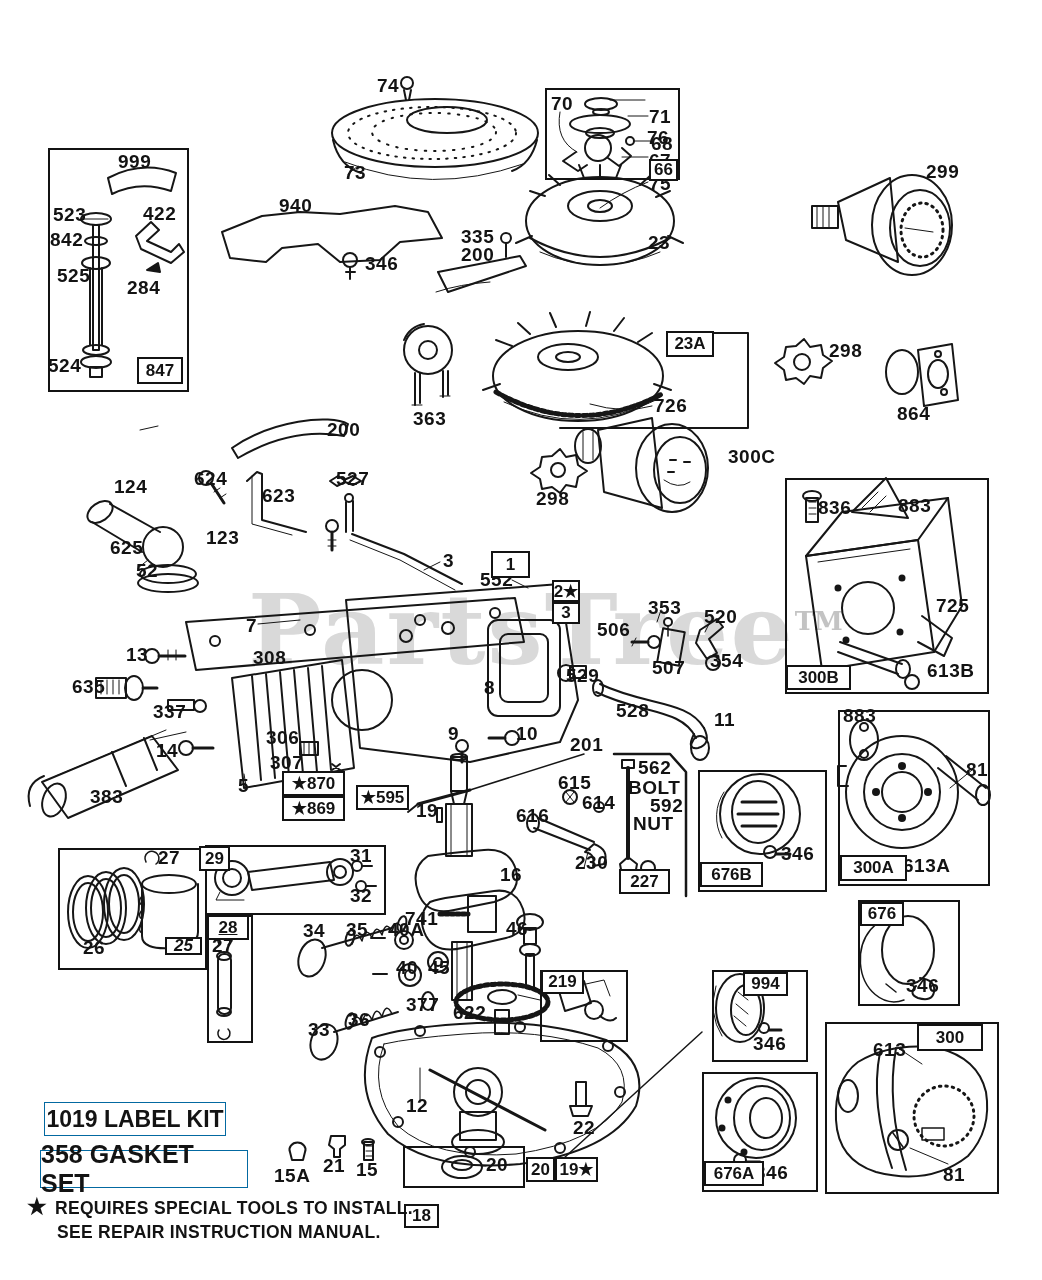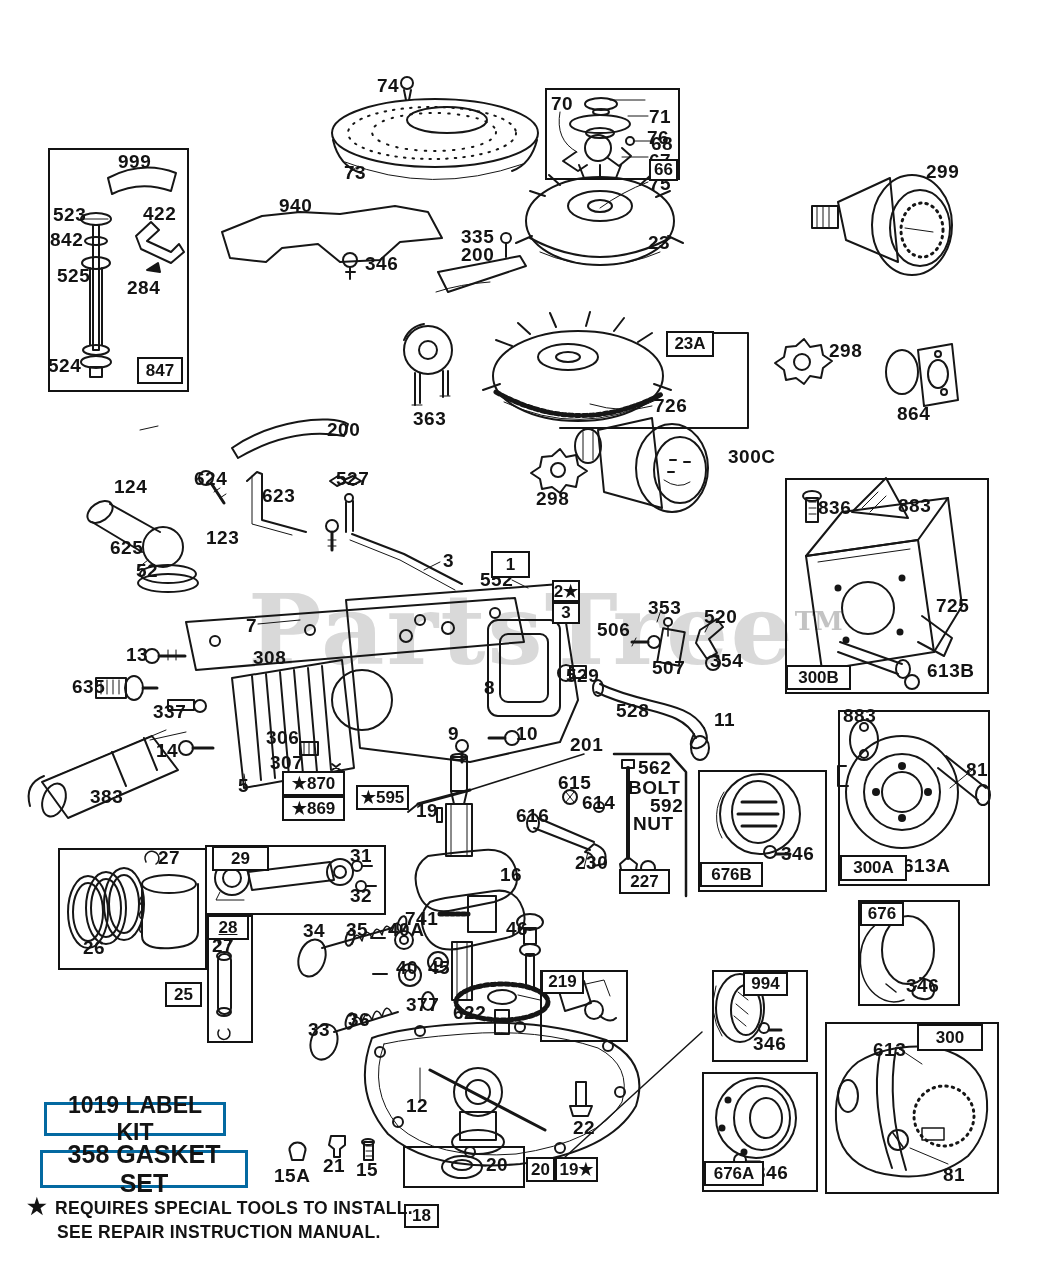--- a/index.html
+++ b/index.html
@@ -9,22 +9,22 @@
              font-family:"DejaVu Serif",serif;font-weight:bold;font-size:98px;letter-spacing:2px;
              white-space:nowrap;user-select:none;}
   #watermark .tm{font-size:26px;vertical-align:34px;color:rgba(80,80,80,0.34);letter-spacing:0;}
   svg.art{position:absolute;left:0;top:0;z-index:1;}
   .aframe{position:absolute;border:2.5px solid #131313;z-index:2;}
   .plabel{position:absolute;z-index:4;font-size:19px;font-weight:700;color:#131313;
           letter-spacing:.5px;white-space:nowrap;line-height:1;}
   .flabel{position:absolute;z-index:5;border:2.5px solid #131313;background:#fff;
           display:flex;align-items:center;justify-content:center;font-size:17px;font-weight:700;
           color:#131313;box-sizing:border-box;white-space:nowrap;}
-  .kitbox{position:absolute;z-index:5;border:3px solid #0369a1;background:#fff;display:flex;
-          align-items:center;justify-content:center;font-weight:700;color:#131313;box-sizing:border-box;text-align:center;}
+  .kitbox{position:absolute;z-index:5;border:1px solid #0369a1;background:#fff;display:flex;
+          align-items:center;justify-content:center;font-weight:700;color:#131313;box-sizing:border-box;}
   #kit-label{left:44px;top:1102px;width:182px;height:34px;font-size:23px;}
   #kit-gasket{left:40px;top:1150px;width:208px;height:38px;font-size:25px;}
   .note{position:absolute;z-index:5;font-weight:700;color:#131313;font-size:17.5px;letter-spacing:.3px;}
   #note-star{left:27px;top:1194px;font-size:22px;}
   #note1{left:55px;top:1198px;}
   #note2{left:57px;top:1222px;}
   #note-assemblies{left:312px;top:1252px;font-size:17px;}
 </style>
 </head>
 <body>
@@ -619,22 +619,22 @@
       <div class="flabel" style="left: 282px; top: 796px; width: 63px; height: 25px;">★869</div>
       <div class="flabel" style="left: 356px; top: 785px; width: 53px; height: 25px;">★595</div>
       <div class="flabel" style="left: 786px; top: 665px; width: 65px; height: 25px;">300B</div>
       <div class="flabel" style="left: 840px; top: 855px; width: 67px; height: 26px;">300A</div>
       <div class="flabel" style="left: 700px; top: 862px; width: 63px; height: 25px;">676B</div>
       <div class="flabel" style="left: 860px; top: 902px; width: 44px; height: 24px;">676</div>
       <div class="flabel" style="left: 743px; top: 972px; width: 45px; height: 24px;">994</div>
       <div class="flabel" style="left: 704px; top: 1161px; width: 60px; height: 25px;">676A</div>
       <div class="flabel" style="left: 917px; top: 1024px; width: 66px; height: 27px;">300</div>
       <div class="flabel" style="left: 619px; top: 869px; width: 51px; height: 25px;">227</div>
-      <div class="flabel" style="left: 165px; top: 982px; width: 37px; height: 25px;">25</div>
-      <div class="flabel" style="left: 212px; top: 846px; width: 57px; height: 25px;">29</div>
+      <div class="flabel" style="left: 165px; top: 937px; width: 37px; height: 18px; font-style: italic;">25</div>
+      <div class="flabel" style="left: 199px; top: 846px; width: 31px; height: 25px;">29</div>
       <div class="flabel" style="left: 207px; top: 915px; width: 42px; height: 25px; text-decoration: underline;">28</div>
       <div class="flabel" style="left: 541px; top: 970px; width: 43px; height: 24px;">219</div>
       <div class="flabel" style="left: 404px; top: 1160px; width: 35px; height: 24px; margin-top: 44px;">18</div>
       <div class="flabel" style="left: 526px; top: 1157px; width: 29px; height: 25px;">20</div>
       <div class="flabel" style="left: 555px; top: 1157px; width: 43px; height: 25px;">19★</div>
     </div>
 
   <div class="kitbox" id="kit-label">1019 LABEL KIT</div>
   <div class="kitbox" id="kit-gasket">358 GASKET SET</div>
 

